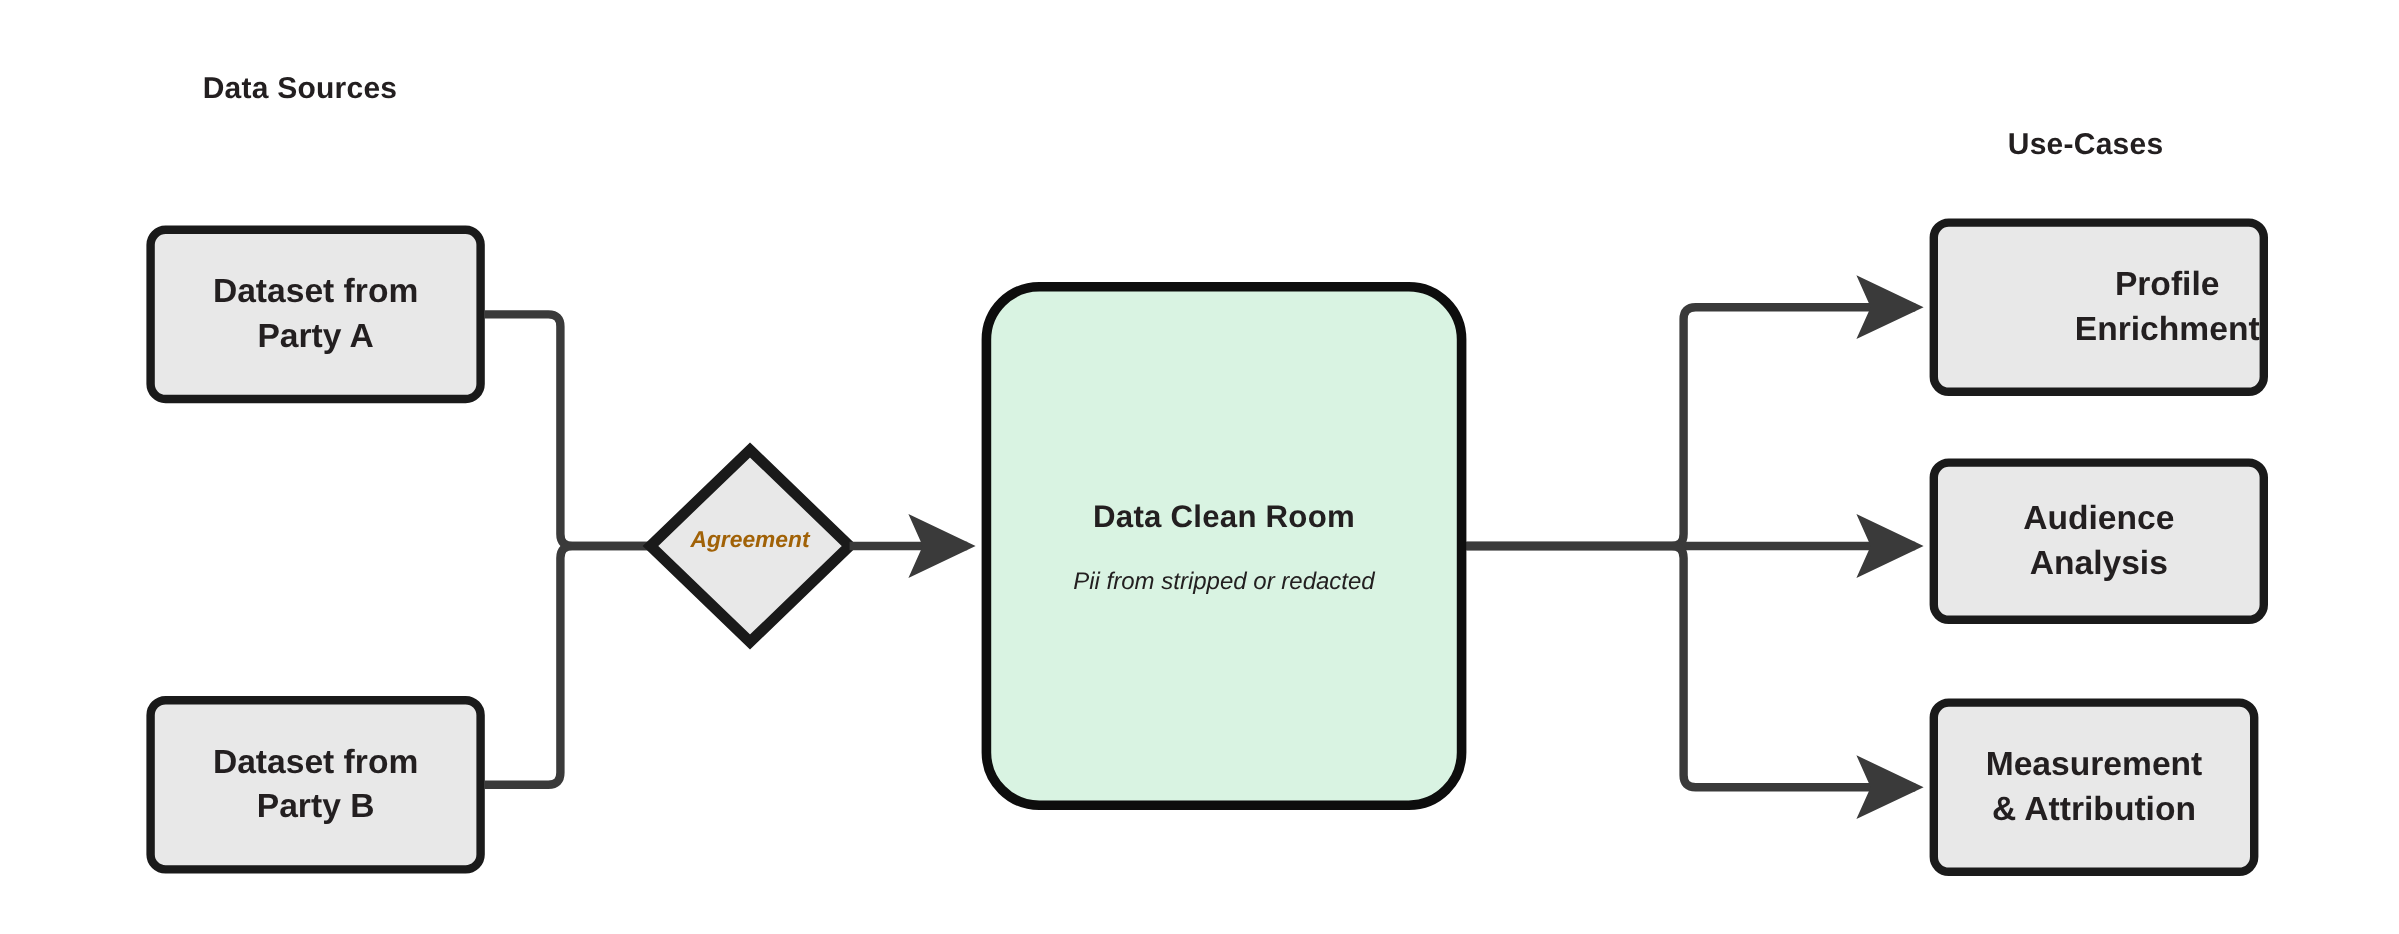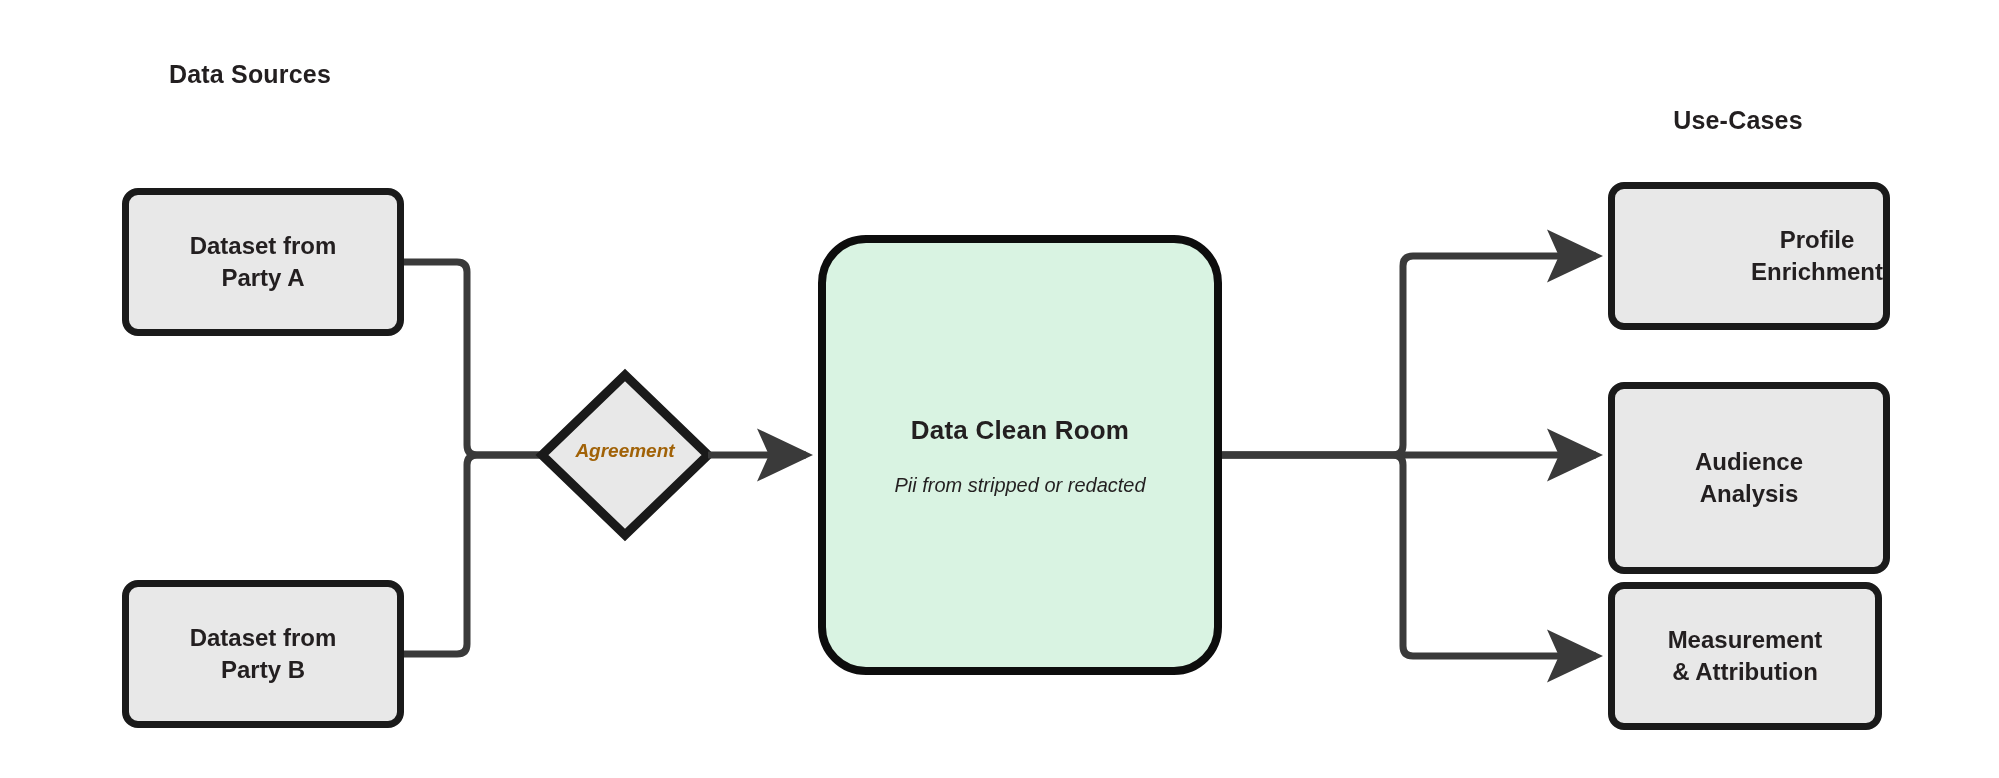--- a/index.html
+++ b/index.html
@@ -49,30 +49,30 @@
     display: flex;
     flex-direction: column;
     align-items: center;
     justify-content: center;
     text-align: center;
     border: 7px solid #1a1a1a;
     border-radius: 16px;
     background: #e8e8e8;
   }
   .node-label {
-    font-size: 24px;
+    font-size: 28px;
     font-weight: bold;
     line-height: 1.32;
     color: #231f20;
     white-space: pre-line;
   }
   #node-party-a { left: 122px; top: 188px; width: 282px; height: 148px; }
   #node-party-b { left: 122px; top: 580px; width: 282px; height: 148px; }
   #node-profile-enrichment { left: 1608px; top: 182px; width: 282px; height: 148px; align-items: flex-end; }
-  #node-audience-analysis { left: 1608px; top: 382px; width: 282px; height: 192px; }
+  #node-audience-analysis { left: 1608px; top: 382px; width: 282px; height: 138px; }
   #node-measurement-attribution { left: 1608px; top: 582px; width: 274px; height: 148px; }
 
   #node-clean-room {
     left: 818px;
     top: 235px;
     width: 404px;
     height: 440px;
     border: 8px solid #0d0d0d;
     border-radius: 48px;
     background: #d9f3e2;

